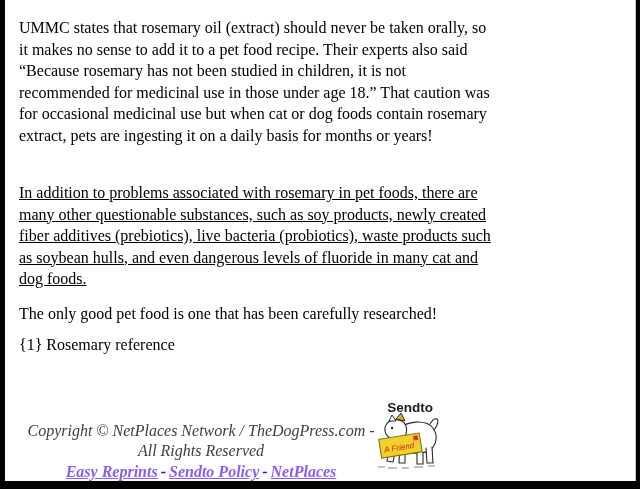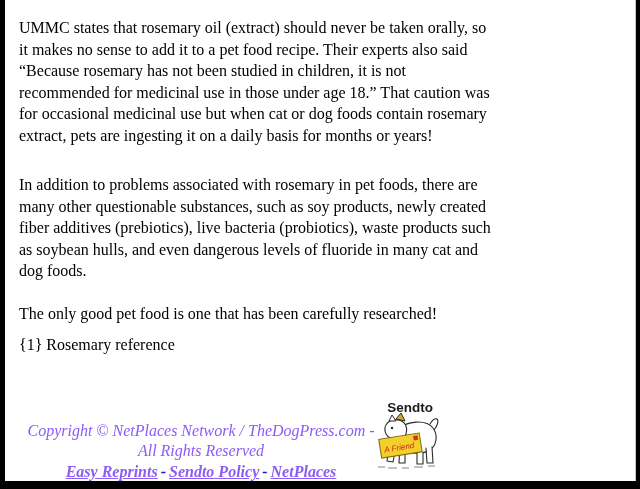--- a/index.html
+++ b/index.html
@@ -47,40 +47,40 @@
     font-size: 16px;
     line-height: 21.5px;
   }
   .content .block {
     position: absolute;
     left: 0;
     width: 472px;
     margin: 5px;
   }
   .p1 { top: 12px; }
-  .p2 { top: 169px; }
+  .p2 { top: 177px; text-decoration: underline; }
   .p3 { top: 298px; }
   .ref { top: 329px; }
   .ref-label { display: block; }
   .ref-link {
     display: inline-block;
     color: #2222cc;
     text-decoration: underline;
     cursor: pointer;
   }
   .footer {
     position: absolute;
     left: 5px; top: 421px;
     width: 392px;
     text-align: center;
     font-style: italic;
     font-size: 16px;
     line-height: 20px;
   }
-  .copyright { color: #8b5cf6; }
+  .copyright { color: #404040; }
   .footer-links {
     margin-top: 1px;
     font-weight: bold;
     color: #1a1ae6;
   }
   .footer-links a {
     color: #8b5cf6;
     text-decoration: underline;
     cursor: pointer;
   }

